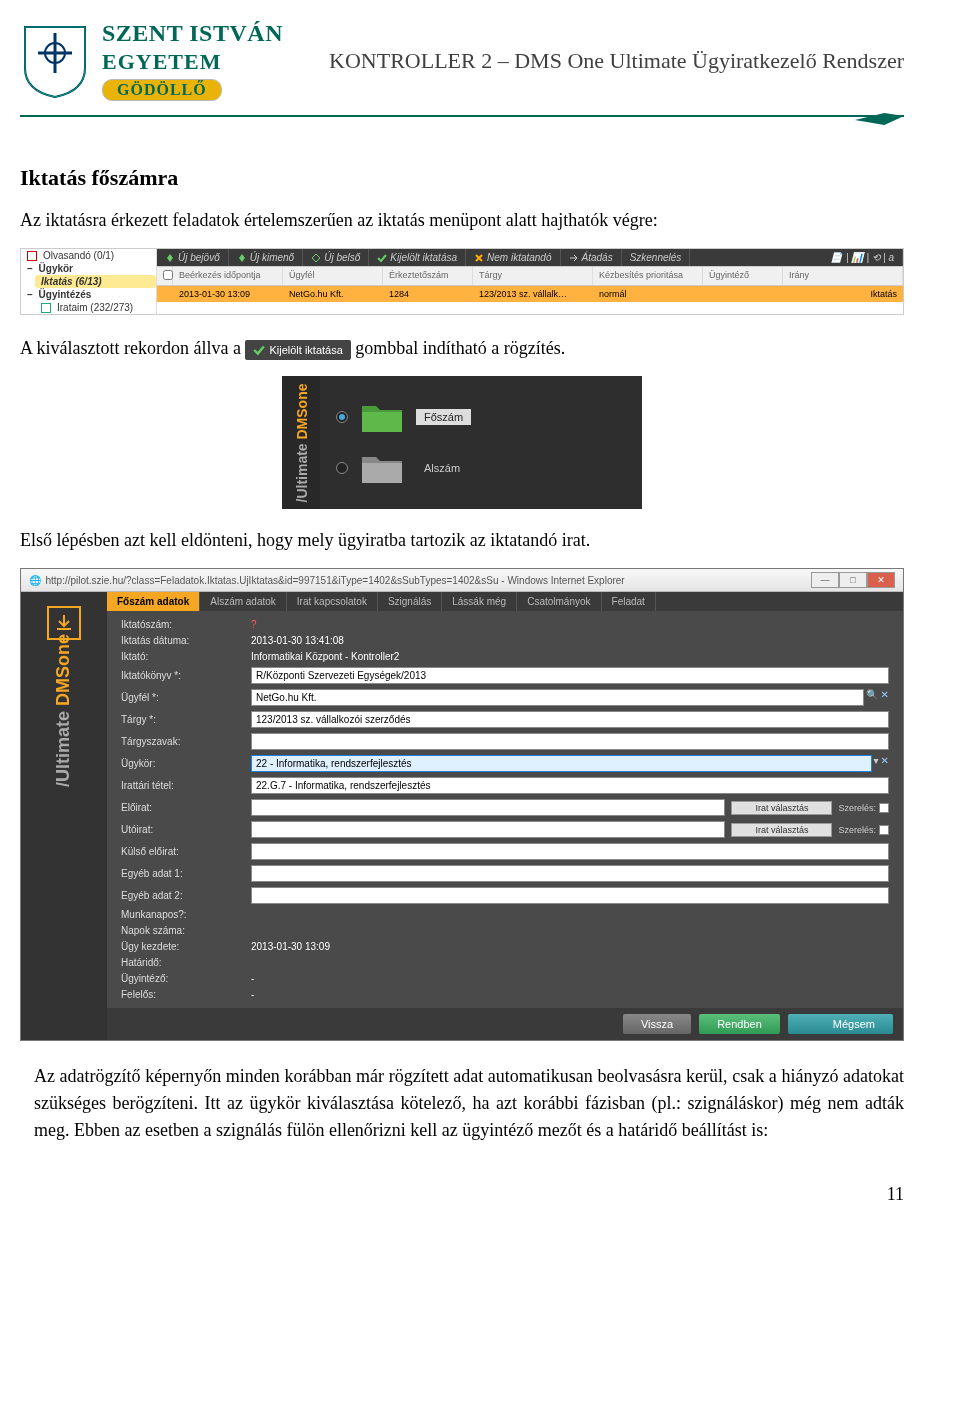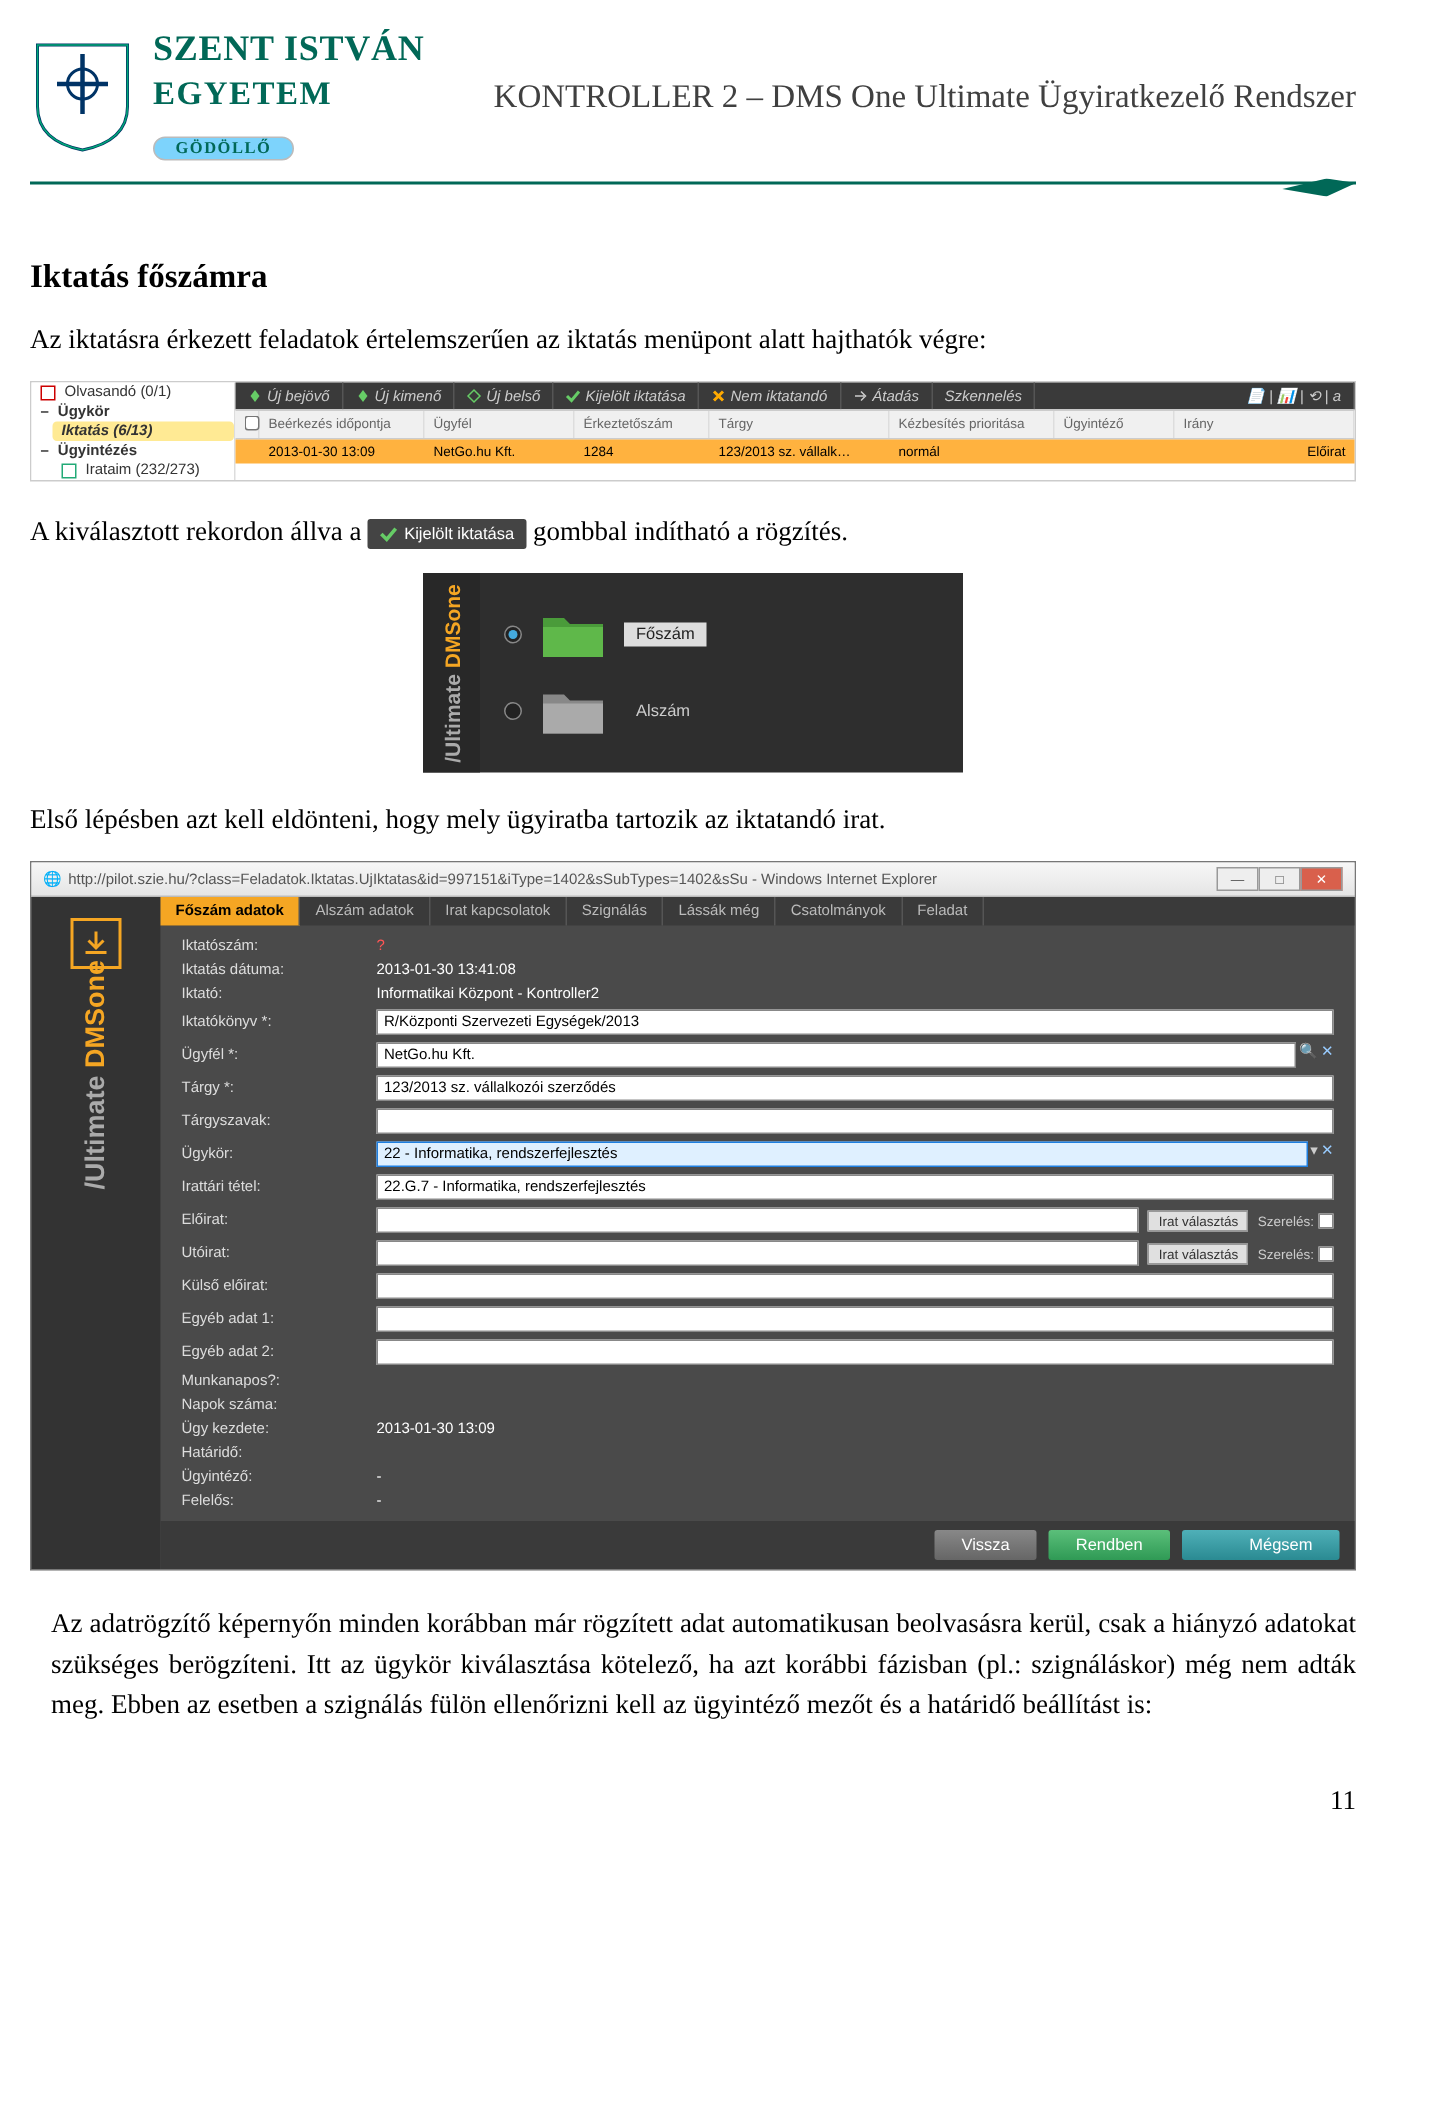--- a/index.html
+++ b/index.html
@@ -6,21 +6,21 @@
   body { font-family: "Times New Roman", serif; background: #fff; width: 960px; margin: 0 auto; color: #000; }
   .page { padding: 20px 56px 20px 20px; }
 
   
   .hdr { display: flex; align-items: center; gap: 12px; margin-bottom: 20px; }
   .hdr-logo { width: 70px; height: 76px; display: flex; align-items: center; justify-content: center; flex-shrink:0; }
   .hdr-logo svg { width: 70px; height: 76px; }
   .hdr-text { display: flex; flex-direction: column; gap: 2px; }
   .hdr-name1 { font-family: Georgia, serif; font-size: 24px; font-weight: bold; color: #016857; letter-spacing: 0.5px; }
   .hdr-name2 { font-family: Georgia, serif; font-size: 22px; font-weight: bold; color: #016857; letter-spacing: 1px; }
-  .hdr-loc-wrap { background: #7dd3fc; border: 1px solid #bbb; border-radius: 10px; padding: 1px 14px; font-family: Georgia, serif; font-size: 11px; font-weight: bold; color: #016857; width: fit-content; letter-spacing: 1px; margin-top: 14px;}
+  .hdr-loc-wrap { background: #eab308; border: 1px solid #bbb; border-radius: 10px; padding: 1px 14px; font-family: Georgia, serif; font-size: 16px; font-weight: bold; color: #016857; width: fit-content; letter-spacing: 1px; margin-top: 2px;}
   .hdr-title { font-family: "Times New Roman", serif; font-size: 22px; color: #404040; flex:1; text-align:right; }
   .hdr-rule { position: relative; height: 12px; margin-top: -8px; margin-bottom: 40px; }
   .hdr-rule svg { width:100%; height:100%; display:block;}
 
   
   .body-text { font-size: 18px; line-height: 1.5; margin-bottom: 14px; }
   .h2 { font-size: 22px; font-weight: bold; margin-bottom: 16px; }
   .inline-btn { display:inline-flex; align-items:center; gap:4px; background:#444; color:#fff; font-family: Arial, sans-serif; font-size:11px; padding:2px 8px; border-radius:2px; vertical-align: middle; }
   .inline-btn svg { width:12px; height:12px; }
 
@@ -71,21 +71,21 @@
   .ss3-main { flex:1; background:#4a4a4a; display:flex; flex-direction:column; color:#ccc; font-size:10px;}
   .ss3-tabs { display:flex; background:#3a3a3a; }
   .ss3-tab { padding:4px 10px; border-right:1px solid #555; color:#bbb; cursor:pointer;}
   .ss3-tab.active { background:#f5a623; color:#000; font-weight:bold;}
   .ss3-form { padding:8px 14px; display:grid; grid-template-columns: 120px 1fr; row-gap:5px; column-gap:10px; align-items:center;}
   .ss3-lbl { color:#ddd; }
   .ss3-val { color:#fff; }
   .ss3-input { background:#fff; color:#000; padding:2px 4px; font-size:10px; width:100%; border:1px solid #888; }
   .ss3-input.hl { border:1px solid #1e7fe0; background:#dff0ff;}
   .ss3-row-btns {display:flex;gap:6px;align-items:center;}
-  .ss3-mini-btn{background:#e0e0e0;border:1px solid #999;padding:1px 6px;font-size:9px;color:#333;}
+  .ss3-mini-btn{background:#e0e0e0;border:1px solid #999;padding:1px 23px;font-size:9px;color:#333;}
   .ss3-chk{display:inline-flex;align-items:center;gap:3px;color:#ccc;font-size:9px;}
   .ss3-chk-box{width:10px;height:10px;background:#fff;border:1px solid #888;}
   .ss3-footer { background:#3a3a3a; padding:6px 10px; display:flex; justify-content:flex-end; gap:8px; margin-top:auto;}
   .ss3-fbtn { padding:4px 18px; font-size:11px; color:#fff; border-radius:2px; }
   .ss3-fbtn.gray{background:linear-gradient(#888,#666);}
   .ss3-fbtn.green{background:linear-gradient(#5bbf7a,#2f9a55);}
   .ss3-fbtn.teal{background:linear-gradient(#4fb0b8,#2a8a92);padding-left:45px;}
 
   .body-text.justify { text-align: justify; margin-left: 14px; }
   .pagenum { text-align:right; font-size:18px; margin-top:40px;}
@@ -193,21 +193,21 @@
           <div class="ss1-col" style="flex:1">Irány</div>
         </div>
         <div class="ss1-datarow">
           <div class="ss1-cell" style="width:16px"></div>
           <div class="ss1-cell" style="width:110px">2013-01-30 13:09</div>
           <div class="ss1-cell" style="width:100px">NetGo.hu Kft.</div>
           <div class="ss1-cell" style="width:90px">1284</div>
           <div class="ss1-cell" style="width:120px">123/2013 sz. vállalk…</div>
           <div class="ss1-cell" style="width:110px">normál</div>
           <div class="ss1-cell" style="width:80px"></div>
-          <div class="ss1-cell" style="flex:1;text-align:right">Előirat</div>
+          <div class="ss1-cell" style="flex:1;text-align:right">Iktatás</div>
         </div>
       </div>
     </div>
   </div>
 
   <div class="body-text">
     <span>A kiválasztott rekordon állva a </span>
     <span class="inline-btn">
       <svg viewBox="0 0 10 10">
           <path d="M1 5 L4 8 L9 2" fill="none" stroke="#6c6" stroke-width="2"></path>

